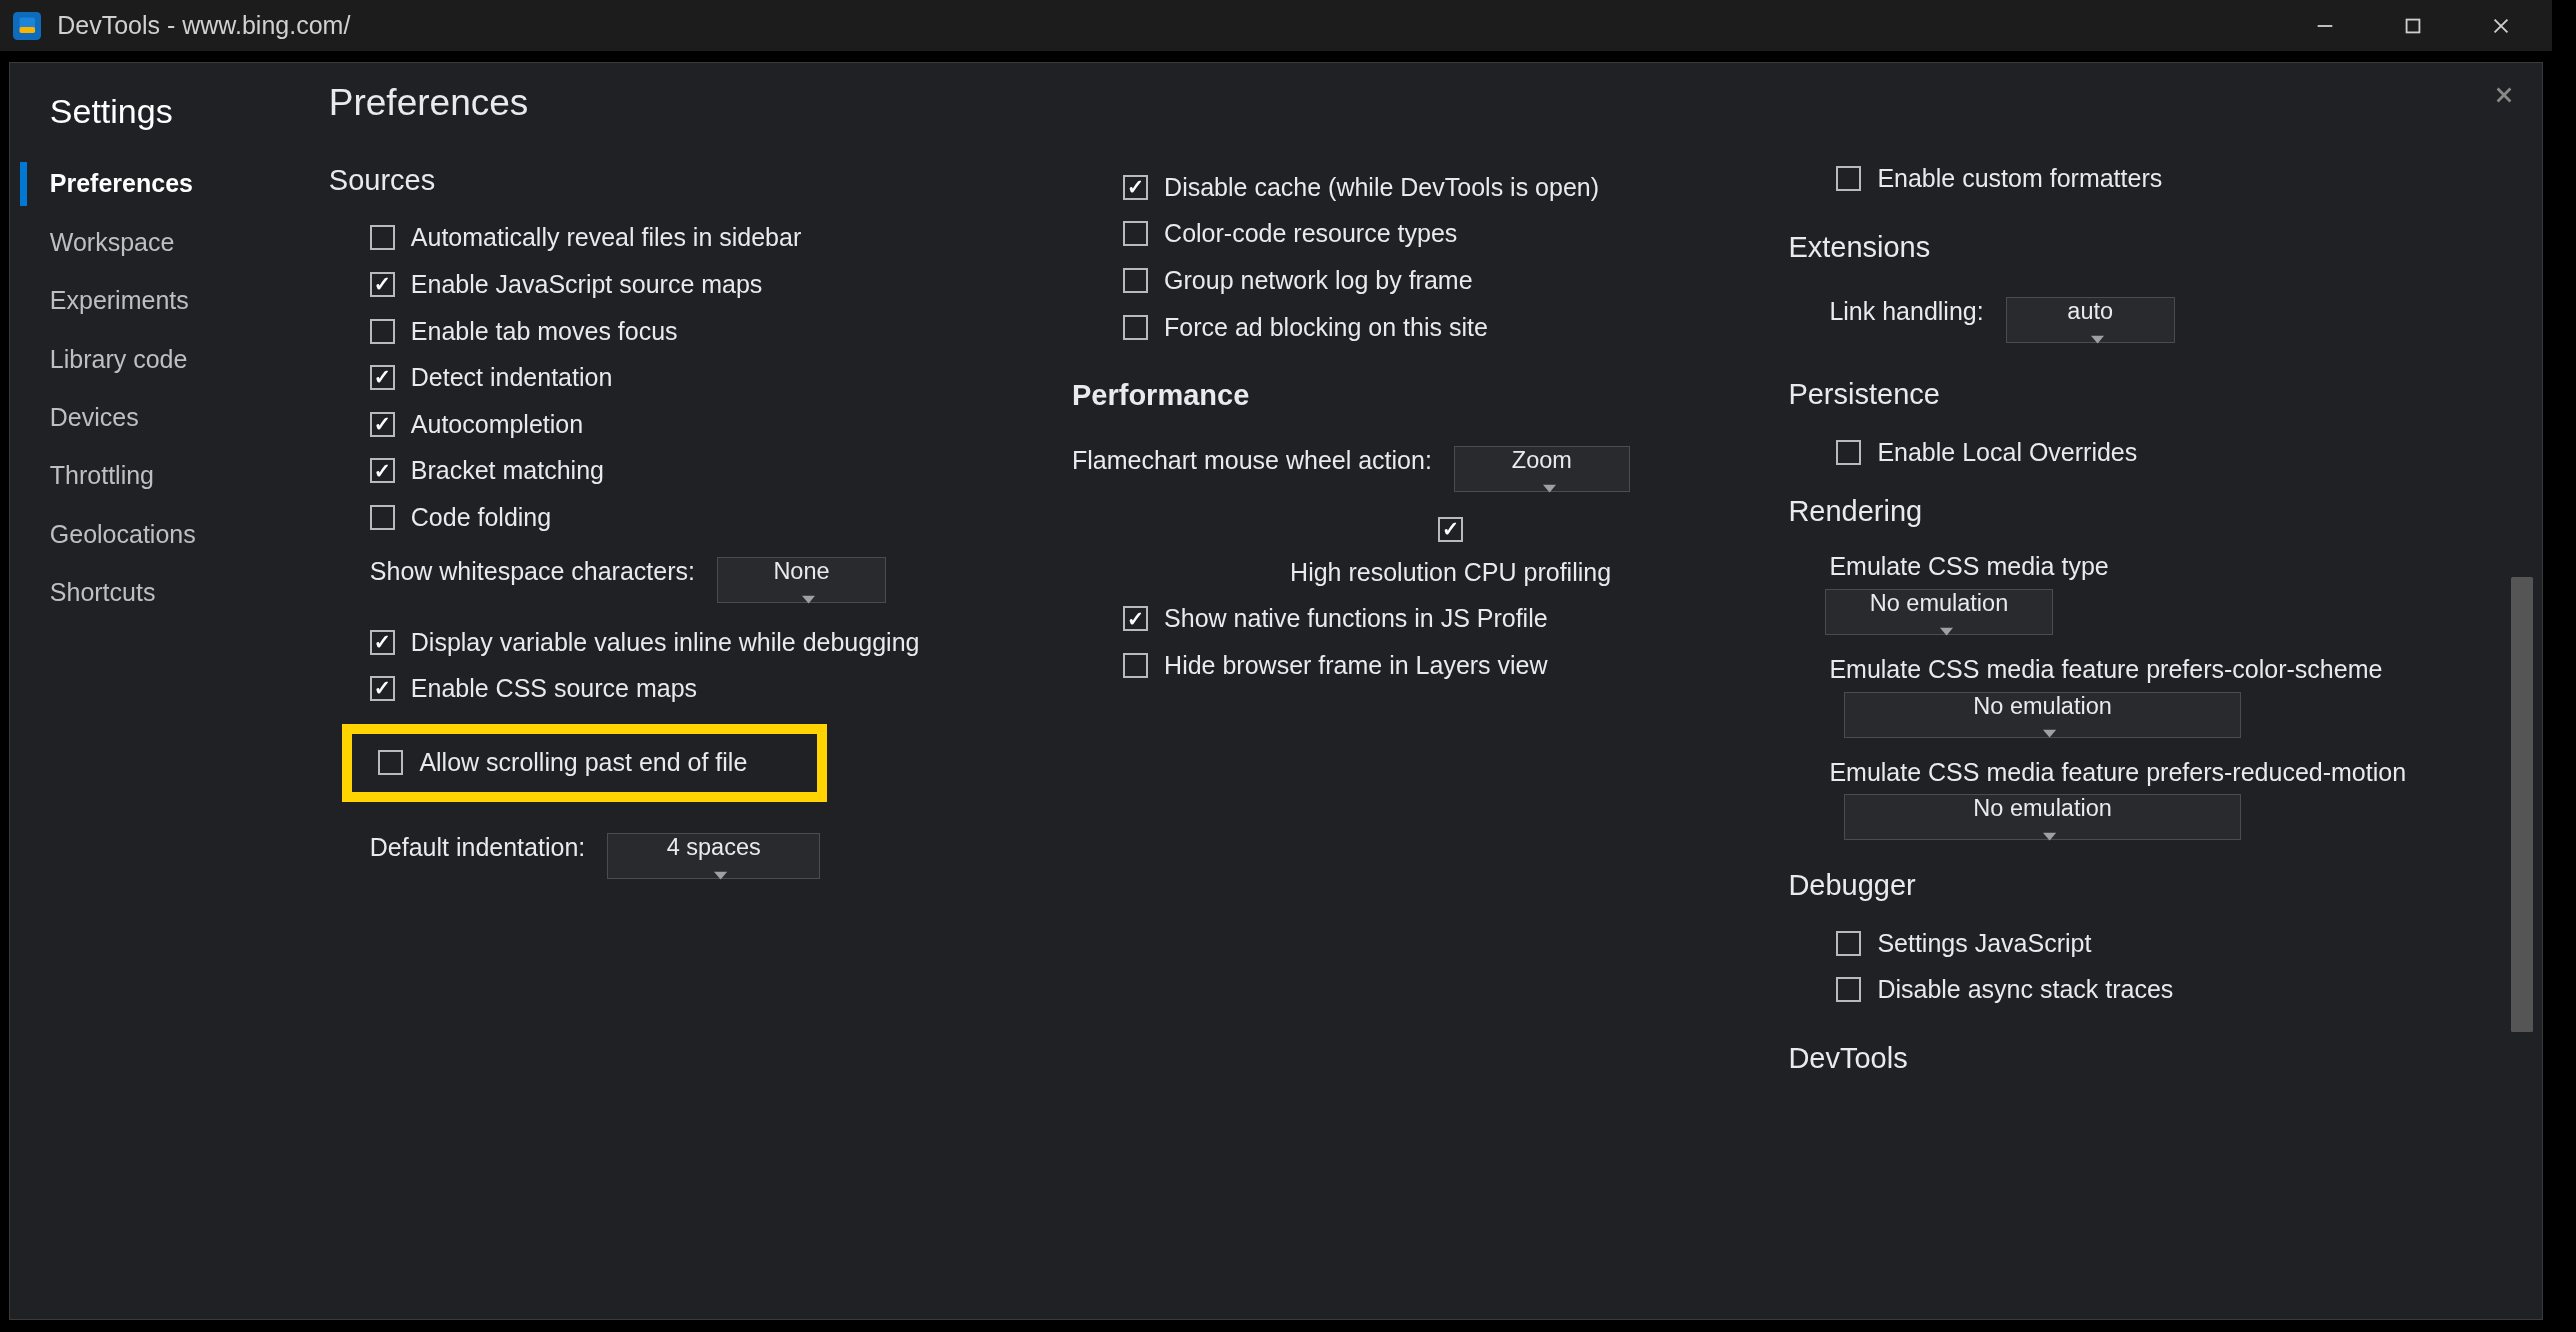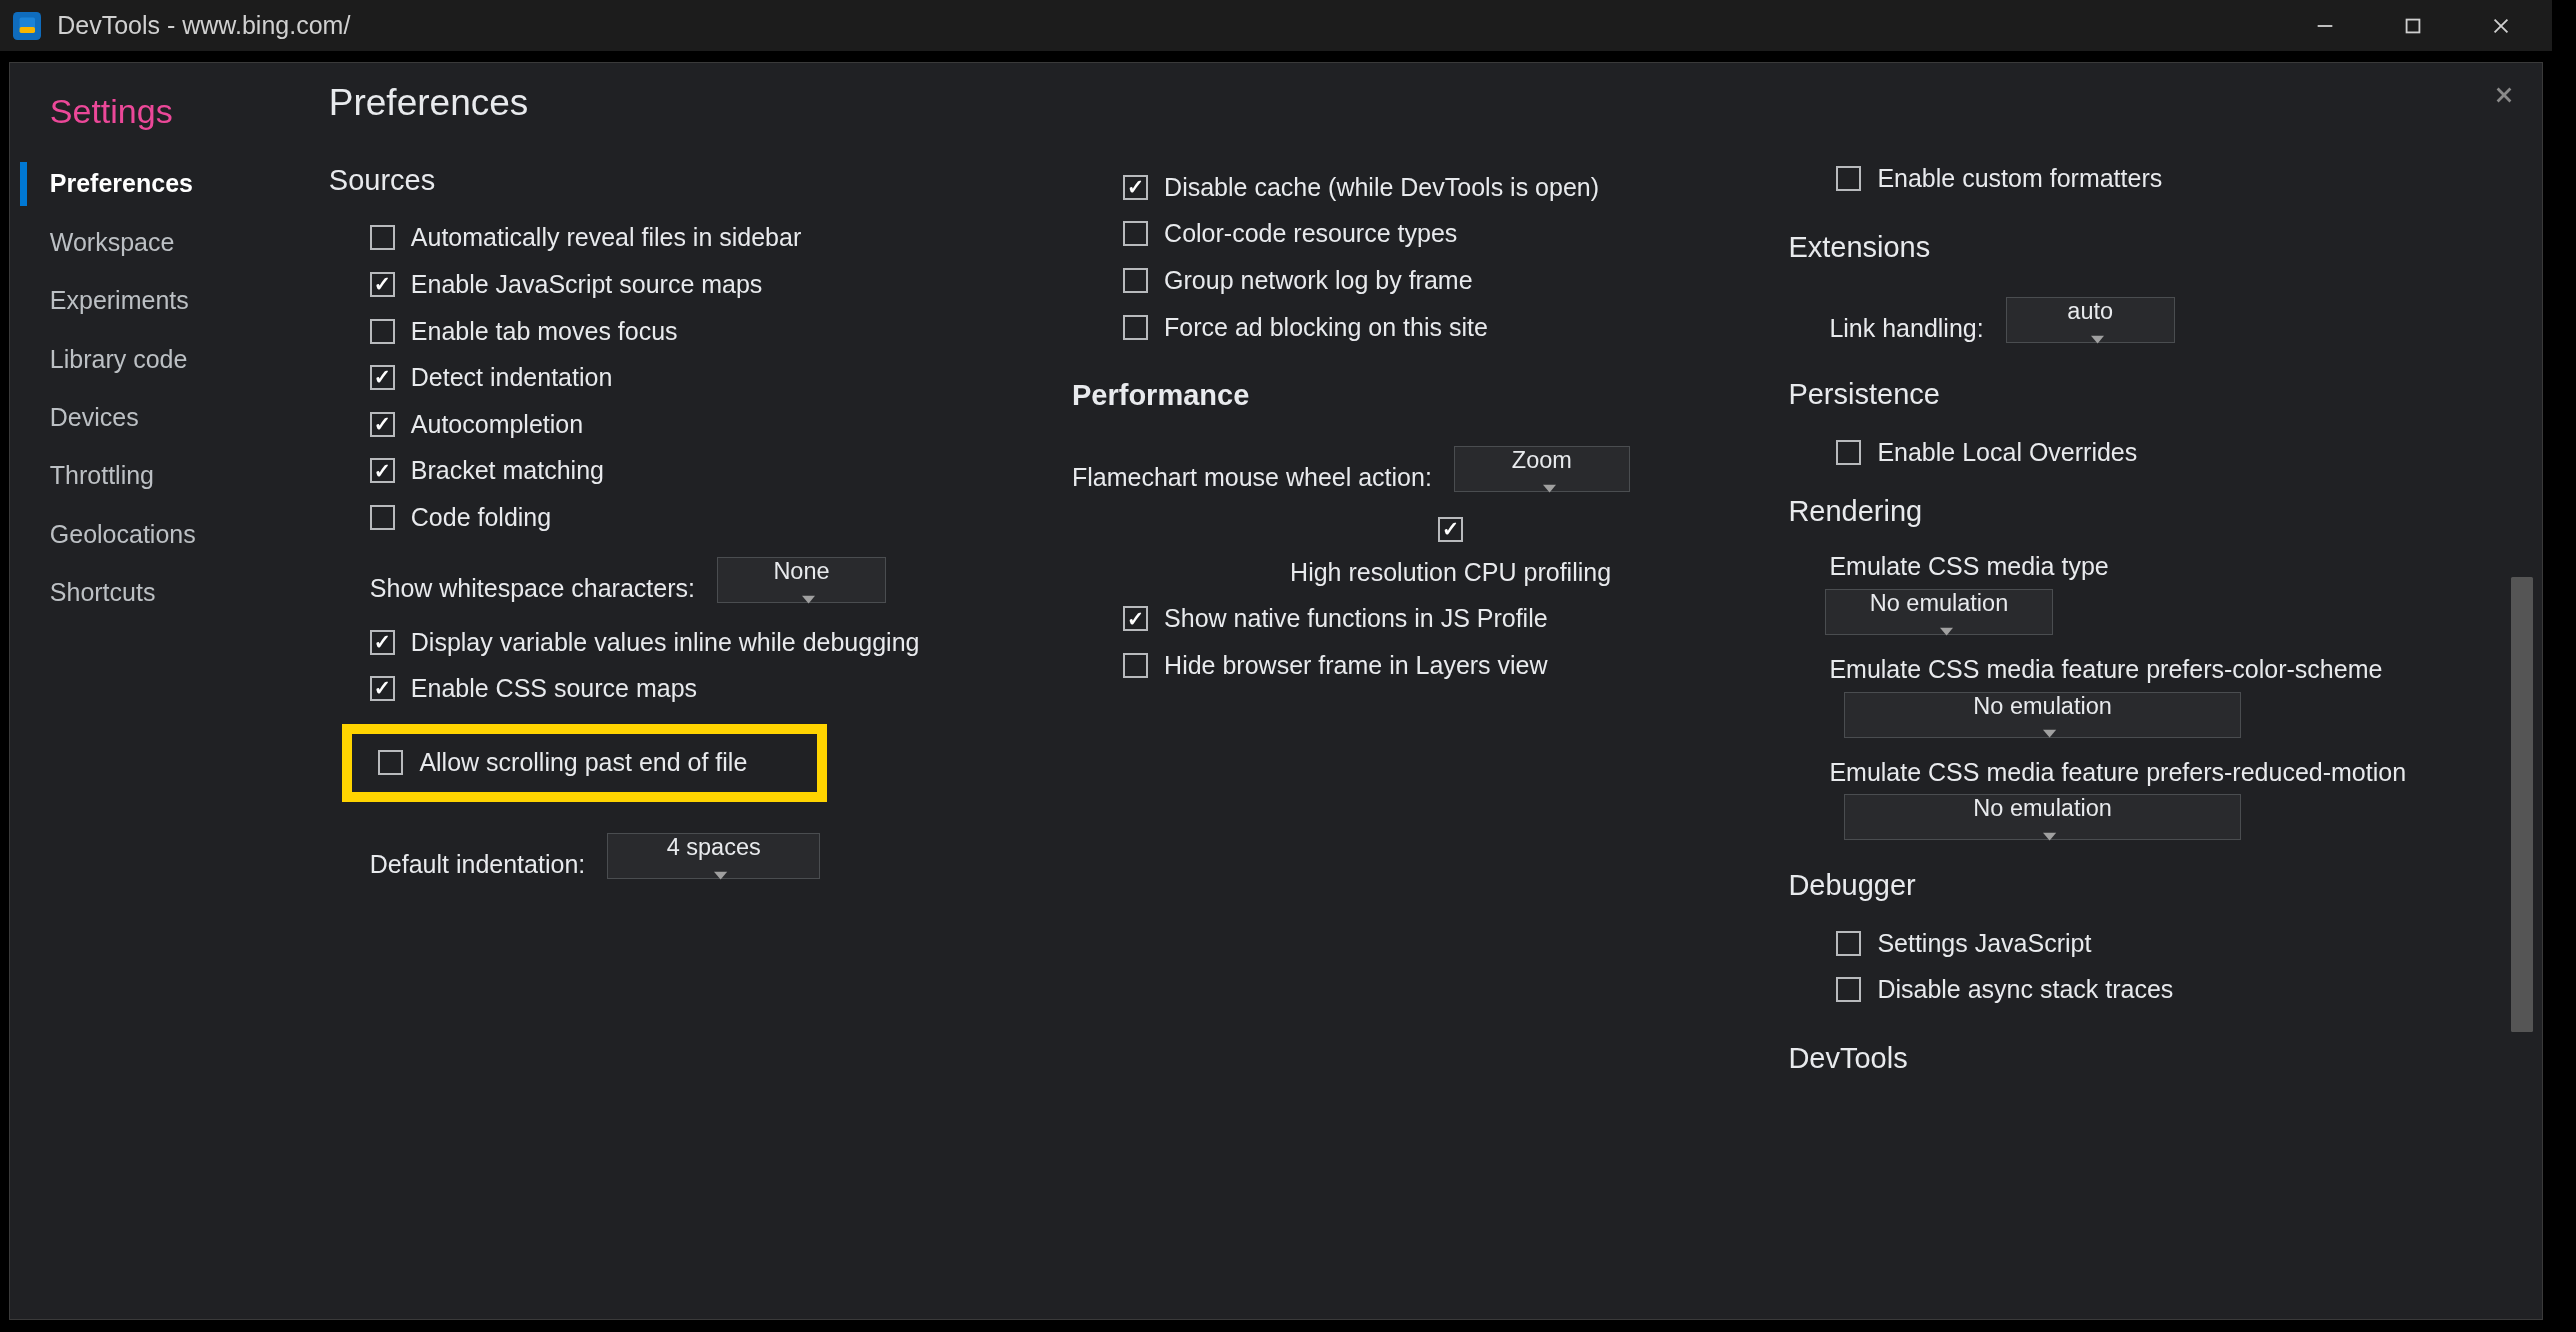--- a/index.html
+++ b/index.html
@@ -11,39 +11,39 @@
 .titlebar .appicon { width: 28px; height: 28px; margin-right: 16px; background: #0f6cbd; border-radius: 4.4px; display: inline-flex; align-items: center; justify-content: center; }
 .titlebar .appicon svg { width: 20.6px; height: 20.6px; }
 .titlebar .winbtns { position: absolute; right: 7.3px; top: 0; height: 51px; display: flex; align-items: center; }
 .titlebar .winbtn { width: 88px; height: 51px; display: inline-flex; align-items: center; justify-content: center; color: #cfcfcf; }
 .titlebar .winbtn svg { width: 22px; height: 22px; stroke: #cfcfcf; stroke-width: 2; fill: none; }
 
 .body-wrap { position: absolute; top: 62px; left: 8.8px; right: 8.8px; bottom: 11.7px; border: 1.5px solid #3a3a3a; background: #202124; display: flex; }
 
 
 .sidebar { width: 294px; padding: 26.4px 0 0 0; color: #e8eaed; }
-.sidebar h1 { font-size: 34px; font-weight: 400; padding: 2.9px 0 23.5px 40px; color: #ec4899; }
+.sidebar h1 { font-size: 34px; font-weight: 400; padding: 2.9px 0 23.5px 40px; color: #ffffff; }
 .sidebar .nav-item { display: block; font-size: 25px; padding: 14.7px 0 14.7px 40px; color: #bcc0c4; cursor: pointer; position: relative; }
 .sidebar .nav-item.active { color: #ffffff; font-weight: 600; }
 .sidebar .nav-item.active::before { content: ""; position: absolute; left: 10.3px; top: 7.3px; bottom: 7.3px; width: 7.3px; background: #0078d4; }
 
 
 .main { flex: 1; position: relative; padding: 19px 0 0 25px; color: #e8eaed; overflow: hidden; }
 .main .closebtn { position: absolute; top: 16px; right: 22px; width: 32px; height: 32px; display: flex; align-items: center; justify-content: center; color: #8a8a8a; }
 .main .closebtn svg { width: 22px; height: 22px; stroke: #8a8a8a; stroke-width: 3; fill: none; }
 .main h1.page-title { font-size: 37px; font-weight: 400; color: #e8eaed; margin-bottom: 40px; }
 .cols { display: flex; gap: 10.3px; height: 100%; }
 .col { min-width: 0; }
 .col1 { width: 727px; }
 .col2 { width: 712px; }
 .col3 { flex: 1; padding-right: 29px; }
 
 .section-title { font-size: 29px; font-weight: 400; margin: 0 0 17.6px 0; color: #e8eaed; }
 .opt { display: flex; align-items: center; gap: 16px; padding: 8.8px 0 8.8px 41px; }
-.field-row { display: flex; align-items: flex-end; gap: 22px; padding: 16px 0 16px 41px; }
+.field-row { display: flex; align-items: flex-start; gap: 22px; padding: 16px 0 16px 41px; }
 .field-label { font-size: 25px; color: #e8eaed; }
 
 .chk { width: 25px; height: 25px; border: 2.2px solid #b8babd; background: transparent; display: inline-flex; align-items: center; justify-content: center; flex: 0 0 auto; }
 .chk.checked::after { content: "✓"; color: #ffffff; font-size: 20.6px; font-weight: 900; line-height: 1; }
 .lbl { font-size: 25px; color: #e8eaed; }
 
 .sel { display: inline-flex; align-items: center; justify-content: space-between; min-width: 169px; height: 46px; padding: 0 13.2px; border: 1.5px solid #4a4d50; background: #292a2d; color: #e8eaed; font-size: 23.5px; flex-direction: column; }
 .sel .caret { margin-left: 14.7px; }
 .sel .caret svg { width: 13.2px; height: 13.2px; fill: #a0a0a0; }
 

